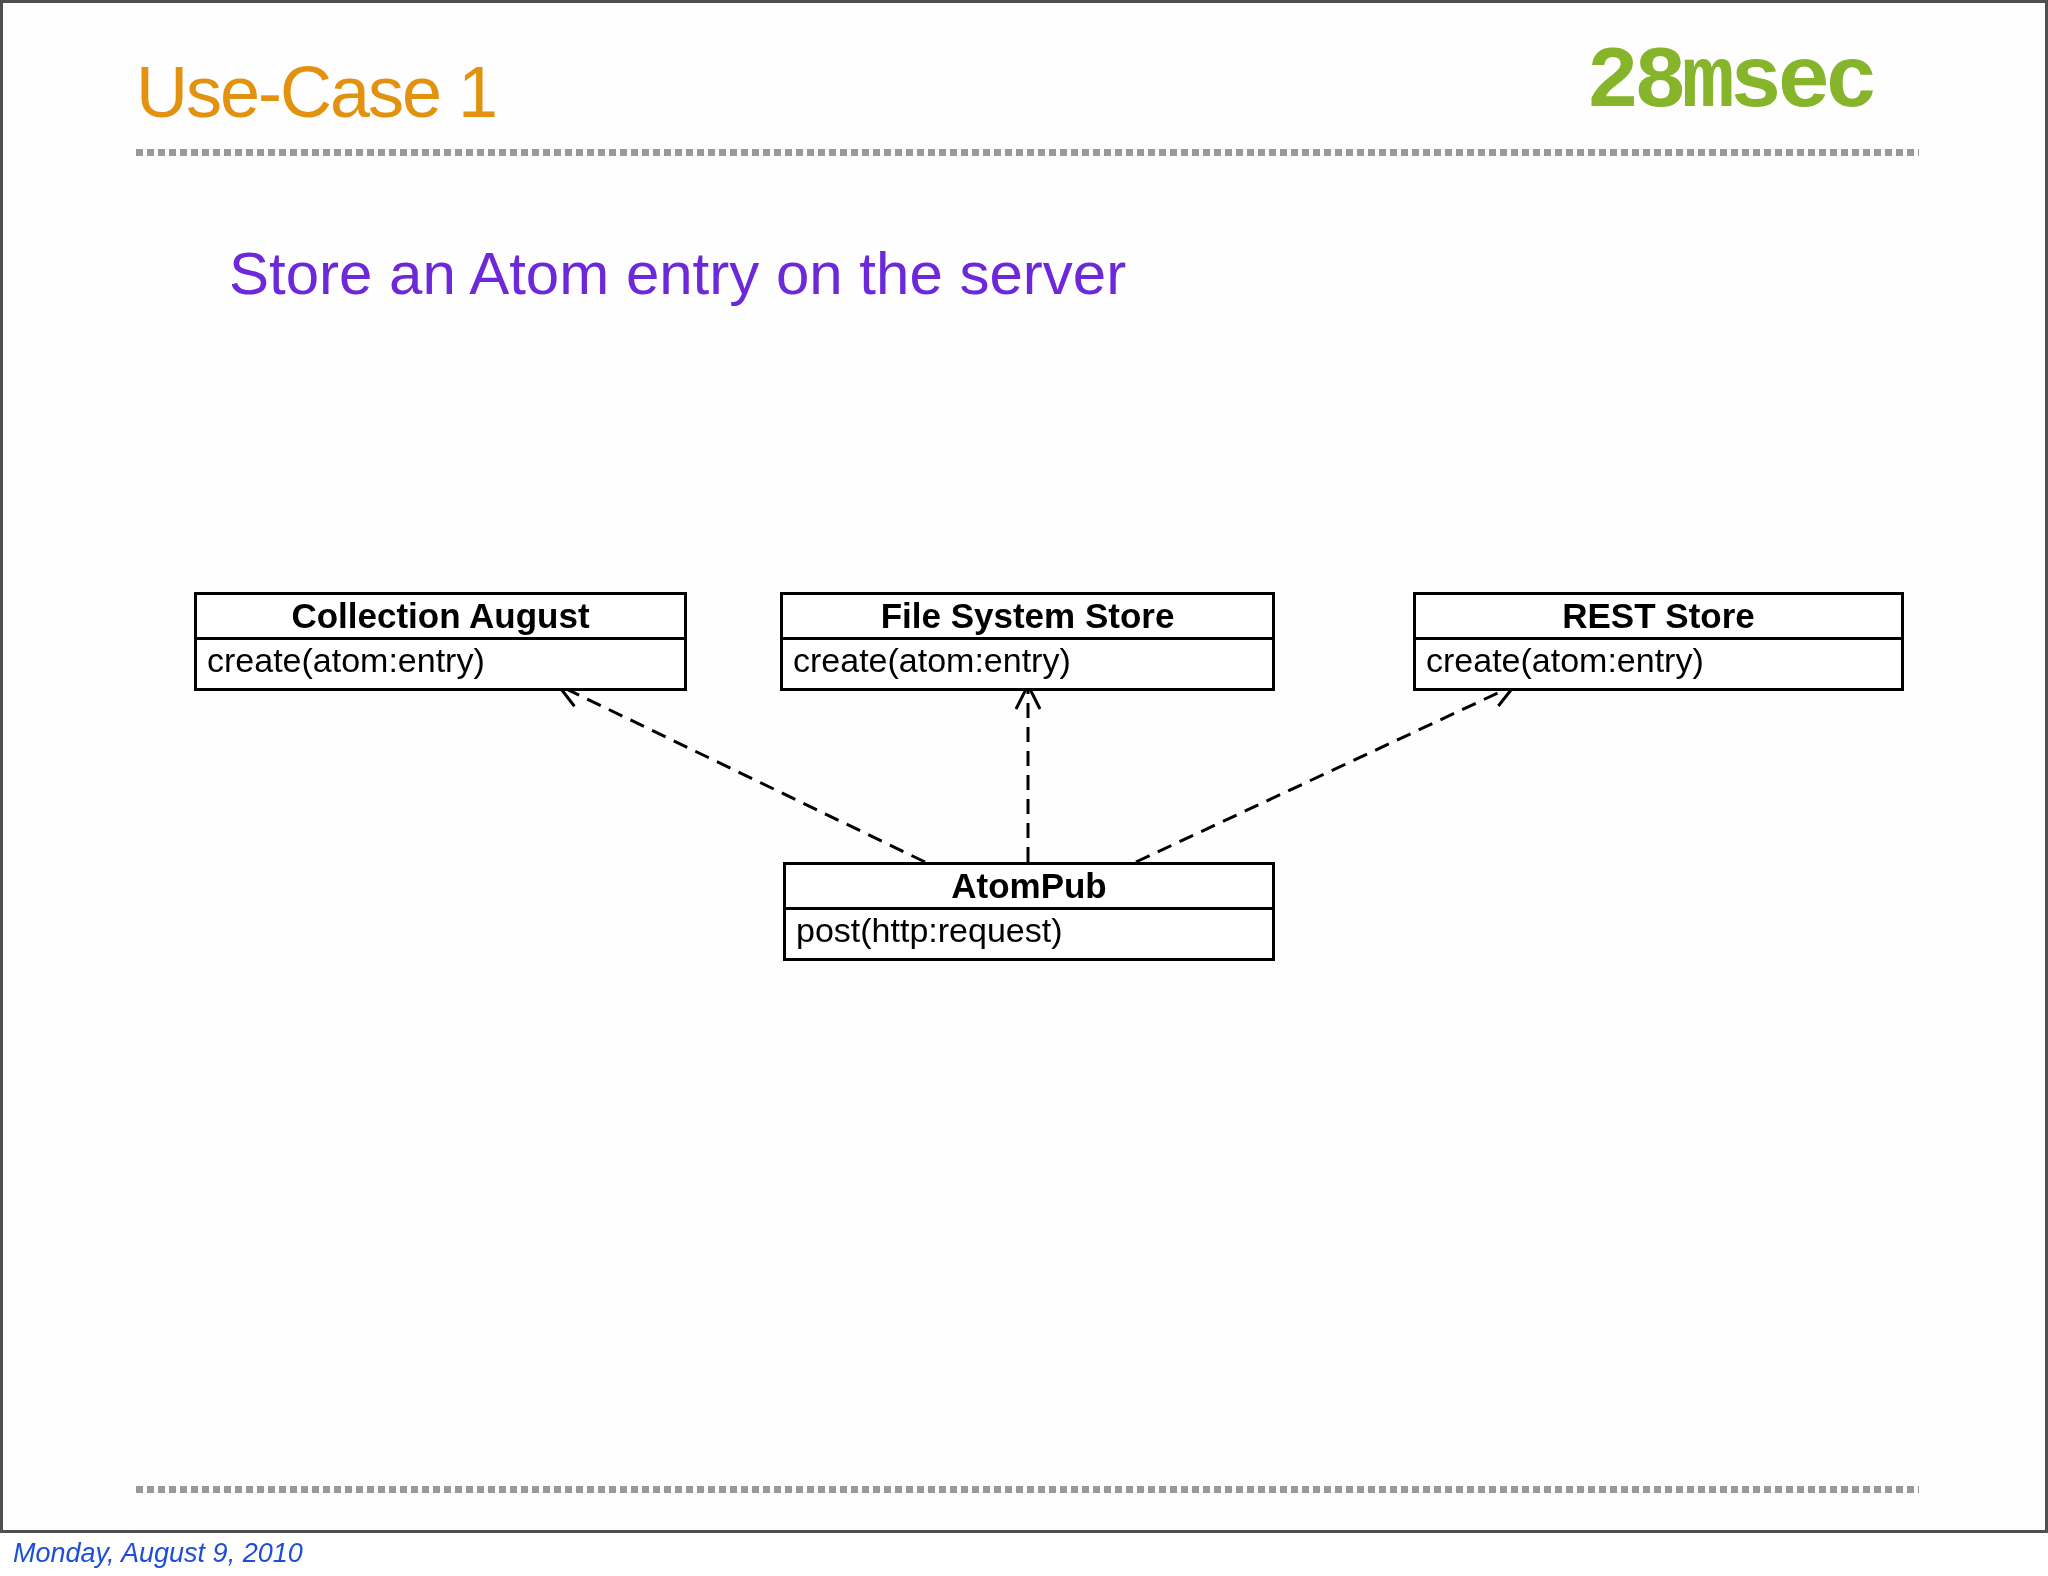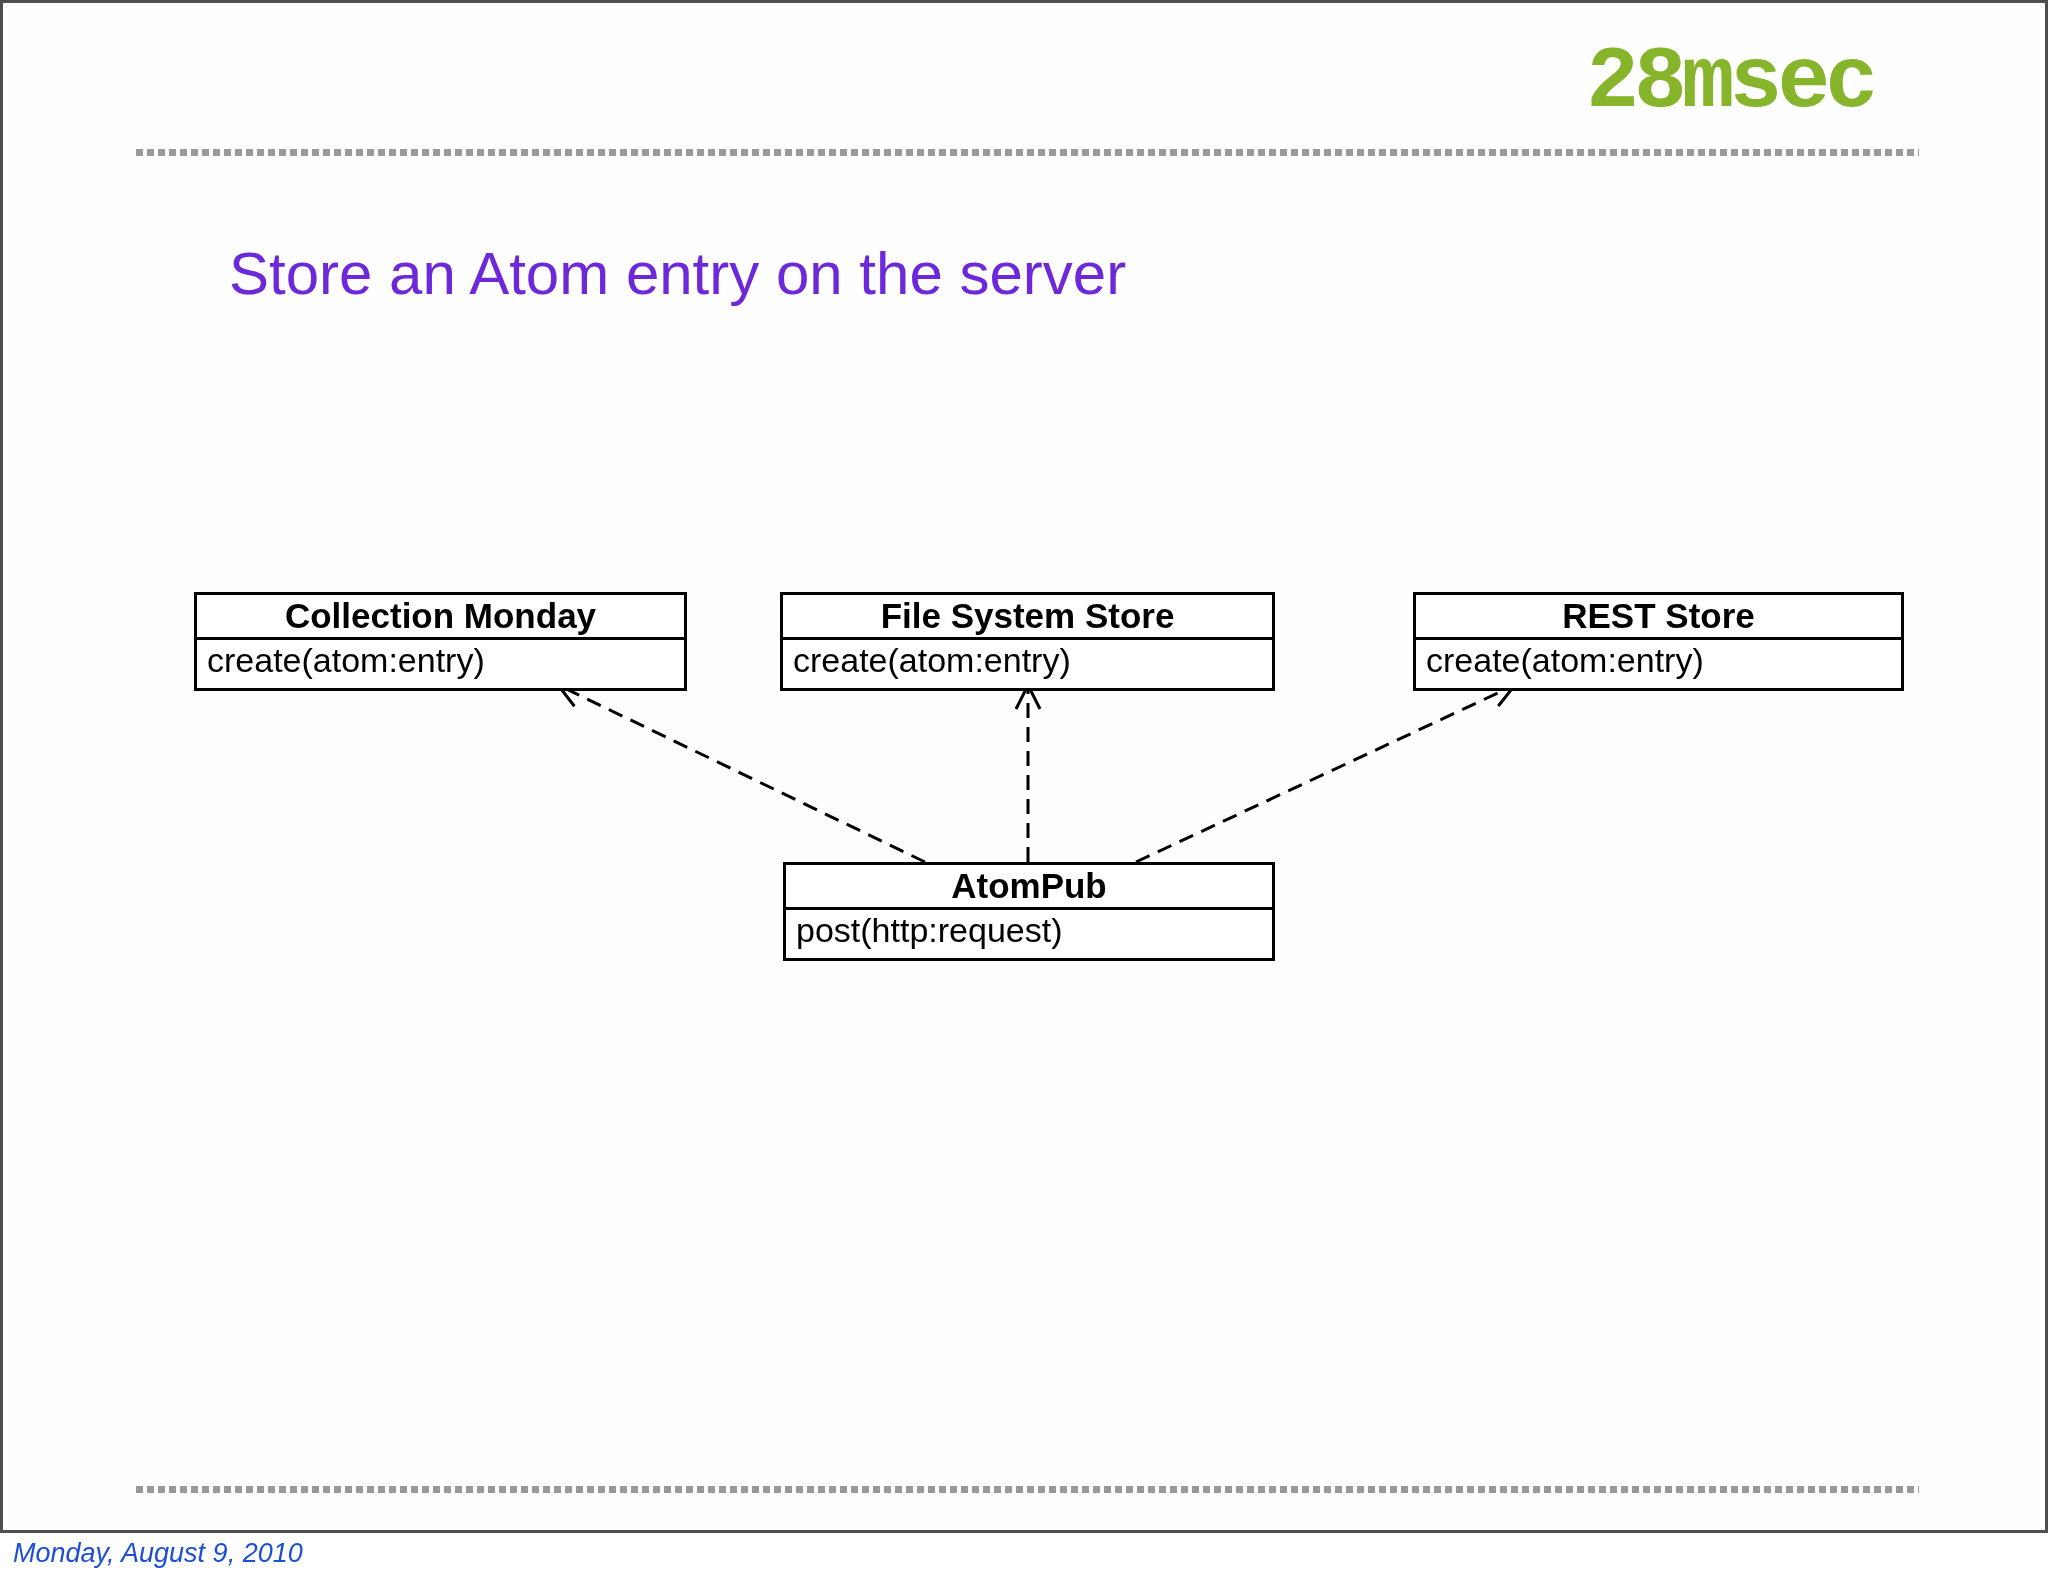--- a/index.html
+++ b/index.html
@@ -109,40 +109,41 @@
     font-style: italic;
   }
 </style>
 </head>
 <body>
 
 <div class="page">
 
   <div class="slide-frame">
 
+    <div class="slide-title">Use-Case 1</div>
 
     <div class="logo">28msec</div>
 
     <div class="dotted-rule rule-top"></div>
 
     <div class="subtitle">Store an Atom entry on the server</div>
 
     <svg class="edges" width="2048" height="1576" viewBox="0 0 2048 1576">
       <defs>
         <marker id="openArrow" markerUnits="userSpaceOnUse" markerWidth="40" markerHeight="40" refX="30" refY="18" orient="auto">
           <polyline points="6,6 30,18 6,30" fill="none" stroke="#000000" stroke-width="3"></polyline>
         </marker>
       </defs>
       <line x1="922" y1="859" x2="555" y2="682" stroke="#000000" stroke-width="3" stroke-dasharray="15 9" marker-end="url(#openArrow)"></line>
       <line x1="1025" y1="859" x2="1025" y2="682" stroke="#000000" stroke-width="3" stroke-dasharray="15 9" marker-end="url(#openArrow)"></line>
       <line x1="1133" y1="859" x2="1512" y2="682" stroke="#000000" stroke-width="3" stroke-dasharray="15 9" marker-end="url(#openArrow)"></line>
     </svg>
 
     <div class="uml-node node-collection">
-      <div class="uml-title">Collection Monday</div>
+      <div class="uml-title">Collection August</div>
       <div class="uml-op">create(atom:entry)</div>
     </div>
 
     <div class="uml-node node-filesystem">
       <div class="uml-title">File System Store</div>
       <div class="uml-op">create(atom:entry)</div>
     </div>
 
     <div class="uml-node node-rest">
       <div class="uml-title">REST Store</div>

